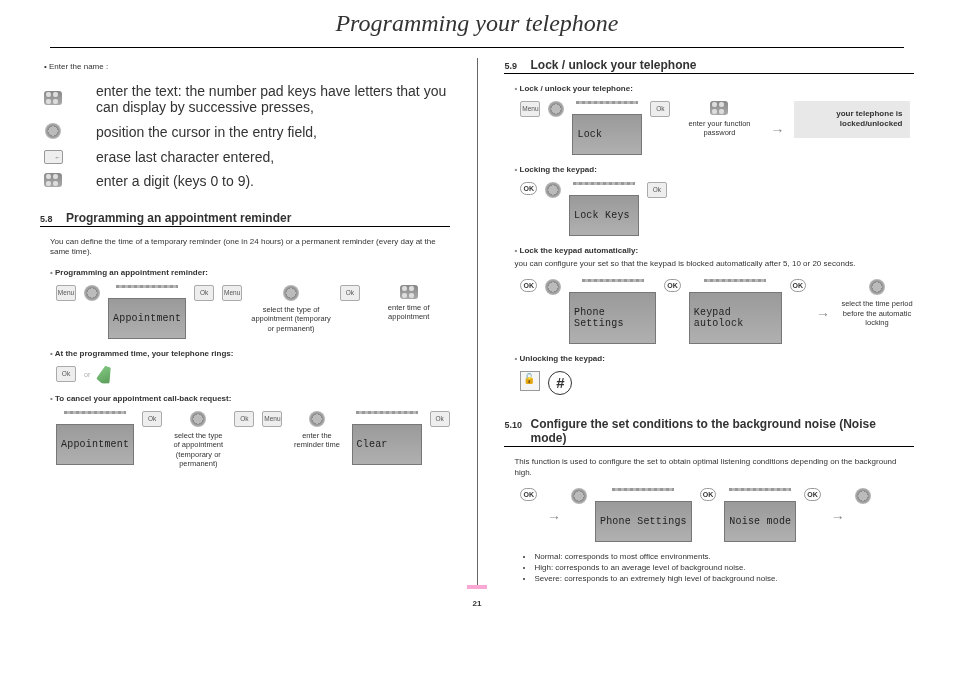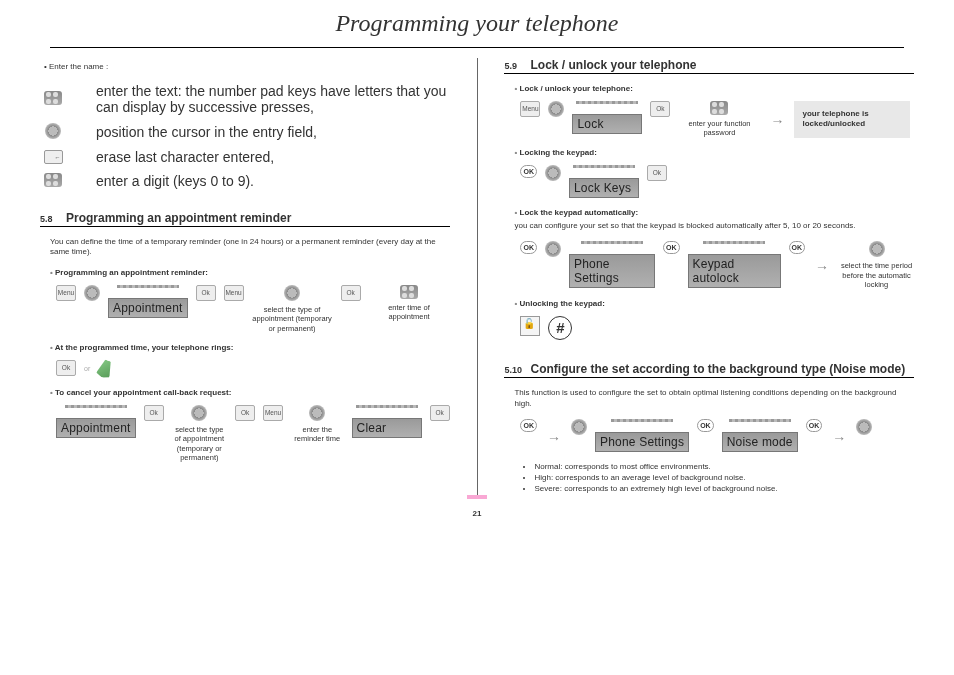--- a/index.html
+++ b/index.html
@@ -21,24 +21,24 @@
 .sect-num{font-size:9px;font-weight:bold;width:26px;flex:none}
 .sect-title{font-size:12px;font-weight:bold}
 .para{font-size:8px;margin:6px 0 10px 10px;line-height:1.3}
 .sub{font-size:8px;font-weight:bold;margin:10px 0 8px 10px}
 .sub::before{content:"• ";color:#888}
 .flow{display:flex;align-items:flex-start;gap:8px;margin-left:16px;flex-wrap:nowrap}
 .step{display:flex;flex-direction:column;align-items:center;width:auto}
 .cap{font-size:7.5px;text-align:center;margin-top:4px;line-height:1.25;max-width:82px}
 .btn-sm{display:inline-block;width:18px;height:14px;background:#eee;border:1px solid #aaa;border-radius:2px;font-size:6.5px;text-align:center;line-height:14px;color:#555}
 .btn-ok{display:inline-block;padding:2px 2px;background:#fff;border:1px solid #999;border-radius:8px;font-size:7px;font-weight:bold}
-.lcd{display:inline-block;background:linear-gradient(#9a9a9a,#b0b0b0);color:#222;font-family:Liberation Sans, sans-serif;font-size:12px;padding:2px 4px;border:1px solid #777;min-width:60px;letter-spacing:.2px}
+.lcd{display:inline-block;background:linear-gradient(#9a9a9a,#b0b0b0);color:#222;font-family:Liberation Mono, monospace;font-size:10px;padding:14px 4px;border:1px solid #777;min-width:60px;letter-spacing:.2px}
 .lcd-dash{display:inline-block;background:repeating-linear-gradient(90deg,#999 0 3px,#bbb 3px 6px);height:3px;width:62px;margin-bottom:1px}
 .arrow{font-size:14px;color:#888;align-self:center;padding:0 2px}
-.result{background:#e8e8e8;padding:8px 8px;font-size:8px;font-weight:bold;text-align:left;max-width:100px;line-height:1.3}
+.result{background:#e8e8e8;padding:8px 8px;font-size:8px;font-weight:bold;text-align:right;max-width:100px;line-height:1.3}
 .hash{display:inline-block;width:22px;height:22px;border:1.5px solid #333;border-radius:50%;font-size:15px;font-weight:bold;text-align:center;line-height:22px}
 .pencil{display:inline-block;width:14px;height:18px;background:linear-gradient(135deg,#8c8,#595);clip-path:polygon(30% 0,70% 0,100% 85%,50% 100%,0 85%);transform:rotate(20deg)}
 .btn-unlock{display:inline-block;width:18px;height:18px;border:1px solid #999;background:#f5f5f5;position:relative}
 .btn-unlock::after{content:"🔓";font-size:10px;position:absolute;left:2px;top:1px}
 .bullets{margin:10px 0 0 30px;padding:0;font-size:8px;list-style:disc}
 .bullets li{margin-bottom:2px}
 .pg{text-align:center;font-size:8px;font-weight:bold;margin-top:14px}
 .pg span{border-top:4px solid #f9a8d4;padding:10px 6px}
 </style>
 </head>
@@ -243,21 +243,21 @@
     <div class="step">
           <span class="btn-unlock"></span>
         </div>
     <div class="step">
           <span class="hash">#</span>
         </div>
   </div>
 
   <div class="sect">
     <span class="sect-num">5.10</span>
-    <span class="sect-title">Configure the set according to the background type (Noise mode)</span>
+    <span class="sect-title">Configure the set conditions to the background noise (Noise mode)</span>
   </div>
   <div class="para">This function is used to configure the set to obtain optimal listening conditions depending on the background high.</div>
   <div class="flow">
     <div class="step">
           <span class="btn-ok">OK</span>
         </div>
     <span class="arrow">→</span>
     <div class="step">
           <span class="icon-nav"></span>
         </div>

